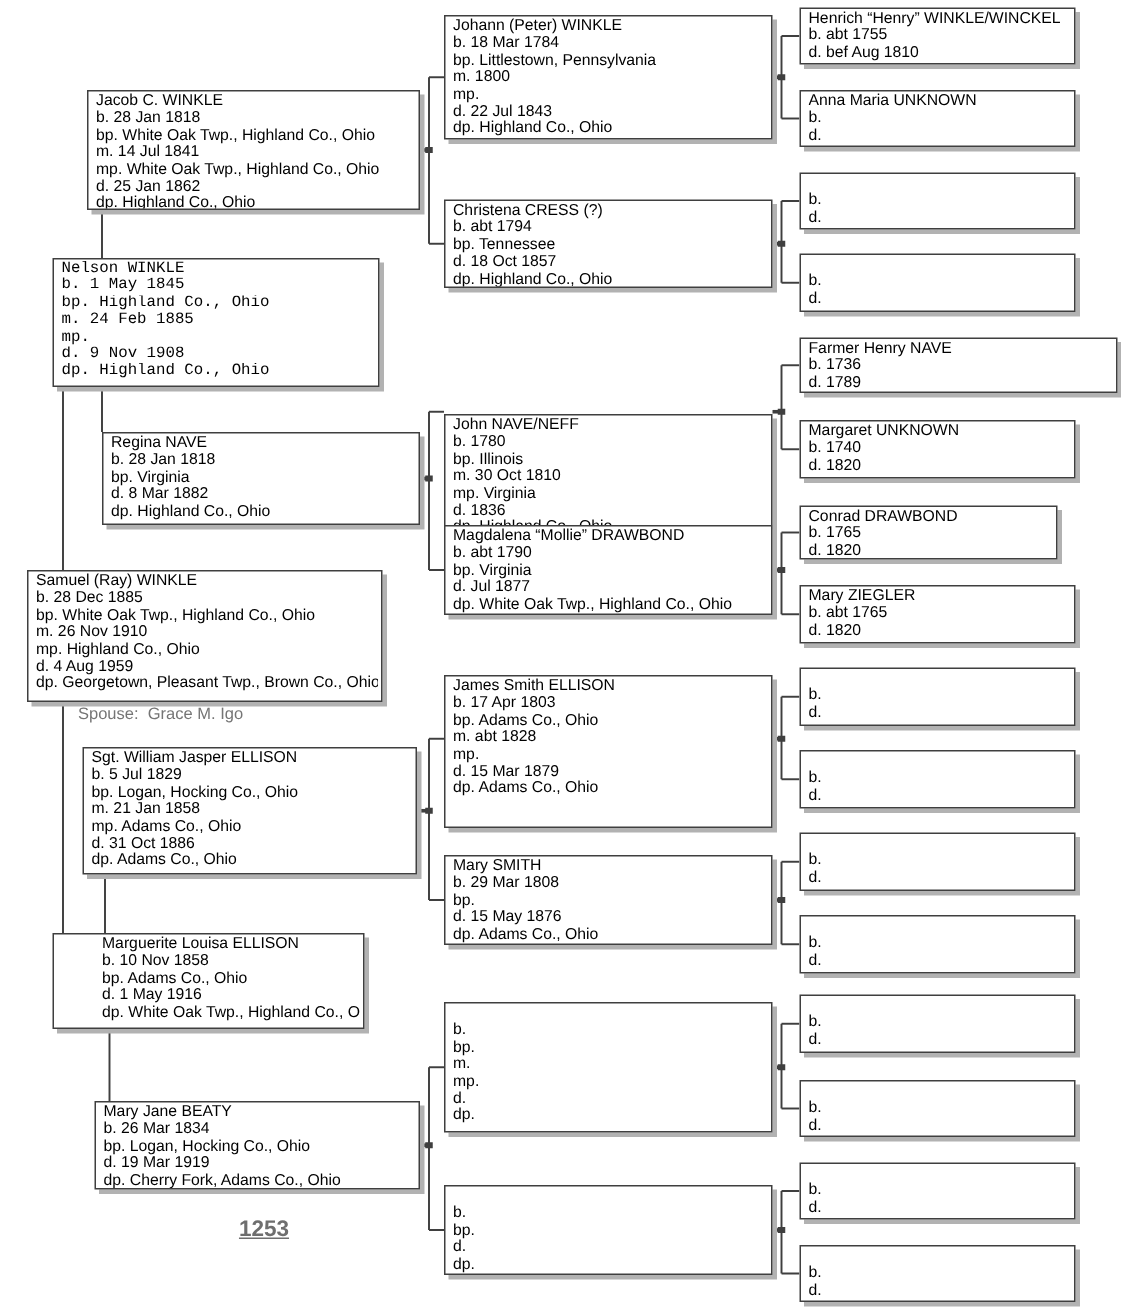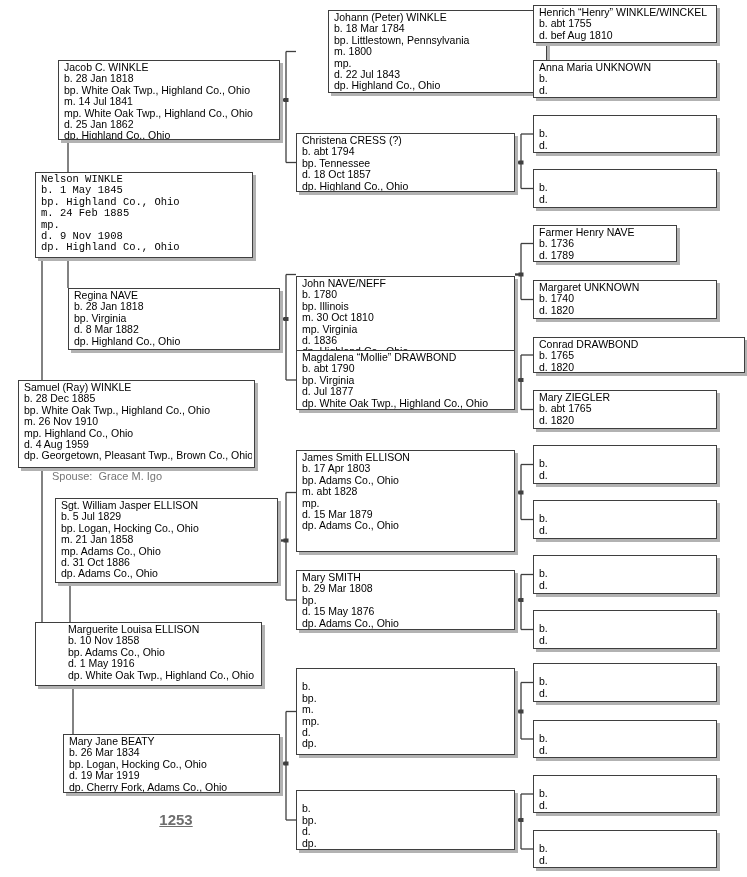--- a/index.html
+++ b/index.html
@@ -114,21 +114,21 @@
     </div>
     <div class="pbox" style="left: 35px; top: 172px; width: 218px; height: 86px; font-family: Liberation Mono, monospace;">
       <div class="pname">Nelson WINKLE</div>
       <div class="pline">b. 1 May 1845</div>
       <div class="pline">bp. Highland Co., Ohio</div>
       <div class="pline">m. 24 Feb 1885</div>
       <div class="pline">mp.</div>
       <div class="pline">d. 9 Nov 1908</div>
       <div class="pline">dp. Highland Co., Ohio</div>
     </div>
-    <div class="pbox" style="left: 35px; top: 622px; width: 227px; height: 64px; padding-left: 32px;">
+    <div class="pbox" style="left: 35px; top: 622px; width: 208px; height: 64px; padding-left: 32px;">
       <div class="pname">Marguerite Louisa ELLISON</div>
       <div class="pline">b. 10 Nov 1858</div>
       <div class="pline">bp. Adams Co., Ohio</div>
       <div class="pline">d. 1 May 1916</div>
       <div class="pline">dp. White Oak Twp., Highland Co., Ohio</div>
     </div>
     <div class="pbox" style="left: 58px; top: 60px; width: 222px; height: 80px;">
       <div class="pname">Jacob C. WINKLE</div>
       <div class="pline">b. 28 Jan 1818</div>
       <div class="pline">bp. White Oak Twp., Highland Co., Ohio</div>
@@ -153,21 +153,21 @@
       <div class="pline">d. 31 Oct 1886</div>
       <div class="pline">dp. Adams Co., Ohio</div>
     </div>
     <div class="pbox" style="left: 63px; top: 734px; width: 217px; height: 59px;">
       <div class="pname">Mary Jane BEATY</div>
       <div class="pline">b. 26 Mar 1834</div>
       <div class="pline">bp. Logan, Hocking Co., Ohio</div>
       <div class="pline">d. 19 Mar 1919</div>
       <div class="pline">dp. Cherry Fork, Adams Co., Ohio</div>
     </div>
-    <div class="pbox" style="left: 296px; top: 10px; width: 219px; height: 83px; margin-left: 32px;">
+    <div class="pbox" style="left: 296px; top: 10px; width: 219px; height: 83px;">
       <div class="pname">Johann (Peter) WINKLE</div>
       <div class="pline">b. 18 Mar 1784</div>
       <div class="pline">bp. Littlestown, Pennsylvania</div>
       <div class="pline">m. 1800</div>
       <div class="pline">mp.</div>
       <div class="pline">d. 22 Jul 1843</div>
       <div class="pline">dp. Highland Co., Ohio</div>
     </div>
     <div class="pbox" style="left: 296px; top: 133px; width: 219px; height: 59px;">
       <div class="pname">Christena CRESS (?)</div>
@@ -237,31 +237,31 @@
     <div class="pbox" style="left: 533px; top: 115px; width: 184px; height: 38px;">
       <div class="pname"></div>
       <div class="pline">b.</div>
       <div class="pline">d.</div>
     </div>
     <div class="pbox" style="left: 533px; top: 169px; width: 184px; height: 39px;">
       <div class="pname"></div>
       <div class="pline">b.</div>
       <div class="pline">d.</div>
     </div>
-    <div class="pbox" style="left: 533px; top: 225px; width: 144px; height: 37px;">
+    <div class="pbox" style="left: 533px; top: 225px; width: 212px; height: 37px;">
       <div class="pname">Farmer Henry NAVE</div>
       <div class="pline">b. 1736</div>
       <div class="pline">d. 1789</div>
     </div>
     <div class="pbox" style="left: 533px; top: 280px; width: 184px; height: 39px;">
       <div class="pname">Margaret UNKNOWN</div>
       <div class="pline">b. 1740</div>
       <div class="pline">d. 1820</div>
     </div>
-    <div class="pbox" style="left: 533px; top: 337px; width: 212px; height: 36px;">
+    <div class="pbox" style="left: 533px; top: 337px; width: 172px; height: 36px;">
       <div class="pname">Conrad DRAWBOND</div>
       <div class="pline">b. 1765</div>
       <div class="pline">d. 1820</div>
     </div>
     <div class="pbox" style="left: 533px; top: 390px; width: 184px; height: 39px;">
       <div class="pname">Mary ZIEGLER</div>
       <div class="pline">b. abt 1765</div>
       <div class="pline">d. 1820</div>
     </div>
     <div class="pbox" style="left: 533px; top: 445px; width: 184px; height: 39px;">

